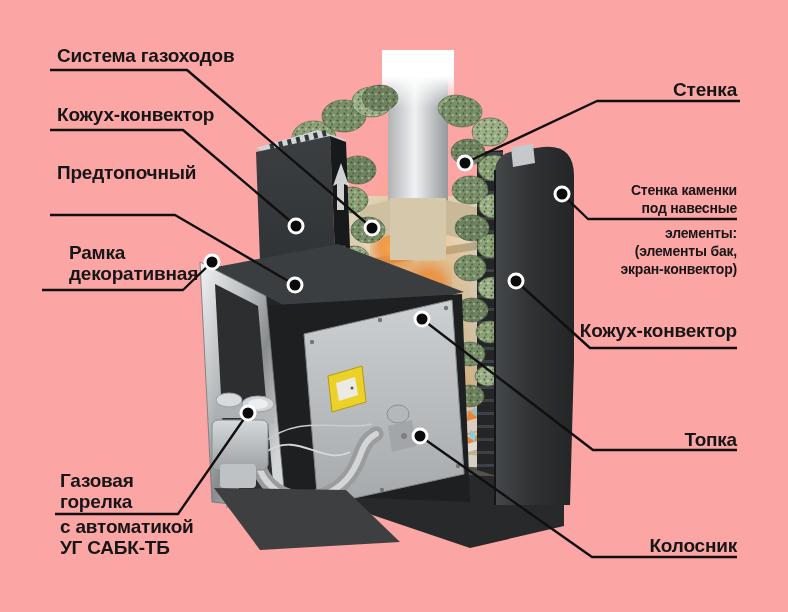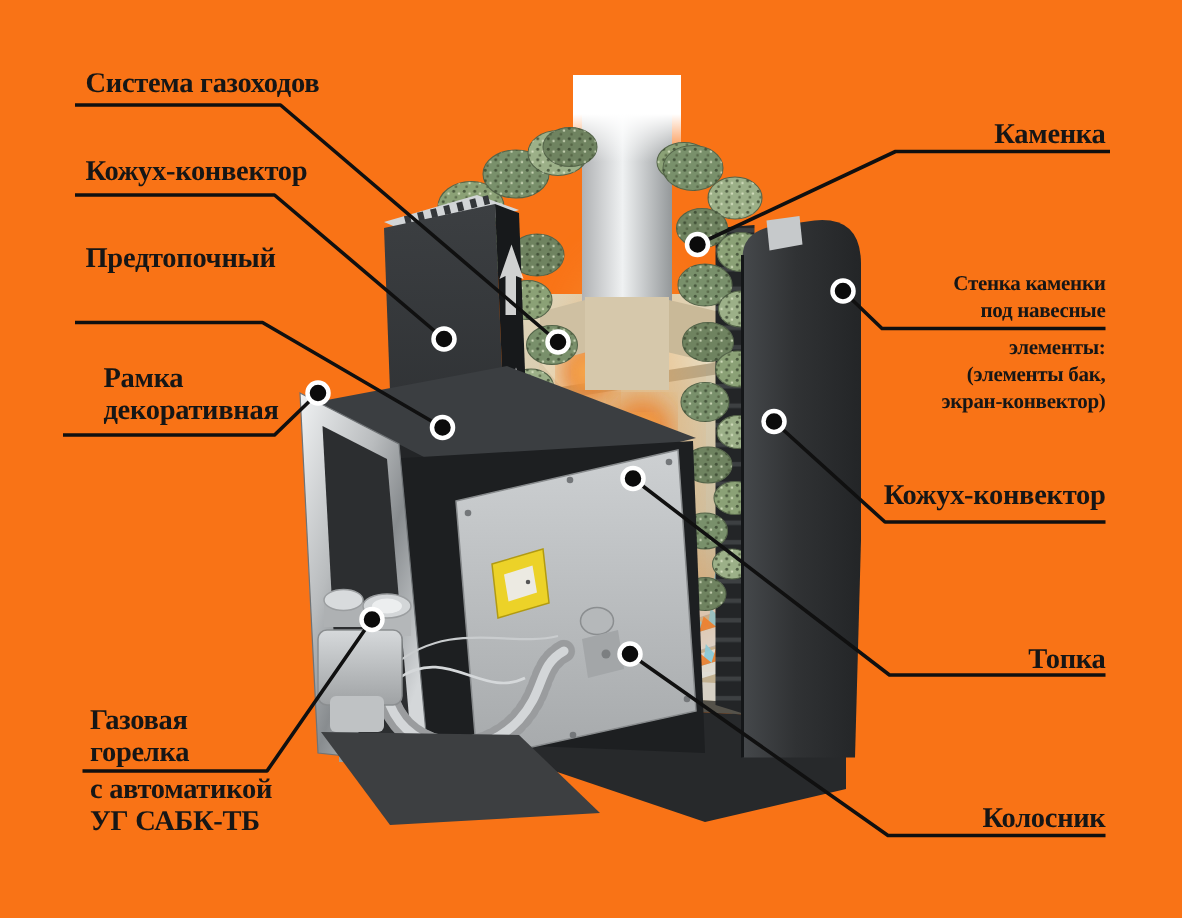--- a/index.html
+++ b/index.html
@@ -1,17 +1,17 @@
 <!DOCTYPE html>
 <html><head>
 <meta charset="utf-8">
 <style>
   html,body{margin:0;padding:0;background:#ffffff;}
-  #stage{position:relative;width:788px;height:612px;background:#f97316;overflow:hidden;
-         font-family:Liberation Serif, serif;}
+  #stage{position:relative;width:788px;height:612px;background:#fca5a5;overflow:hidden;
+         font-family:Liberation Sans, sans-serif;}
   #art,#leads{position:absolute;left:0;top:0;}
   .lbl{position:absolute;font-weight:bold;color:#161616;letter-spacing:-0.2px;
        font-size:19px;line-height:21px;white-space:nowrap;z-index:5;}
   .lbl.right{text-align:right;}
   .lbl.small{font-size:14px;line-height:18px;}
   .lbl span{display:block;}
 </style>
 </head>
 <body>
 
@@ -297,21 +297,21 @@
   <div class="lbl" style="left:60px;top:470px">
     <span>Газовая</span>
     <span>горелка</span>
   </div>
   <div class="lbl" style="left:60px;top:516px">
     <span>с автоматикой</span>
     <span>УГ САБК-ТБ</span>
   </div>
 
   <div class="lbl right" style="right:51px;top:79px">
-      <span>Каменка</span>
+      <span>Стенка</span>
     </div>
   <div class="lbl right small" style="right:51px;top:181px">
     <span>Стенка каменки</span>
     <span>под навесные</span>
   </div>
   <div class="lbl right small" style="right:51px;top:224px">
     <span>элементы:</span>
     <span>(элементы бак,</span>
     <span>экран-конвектор)</span>
   </div>

